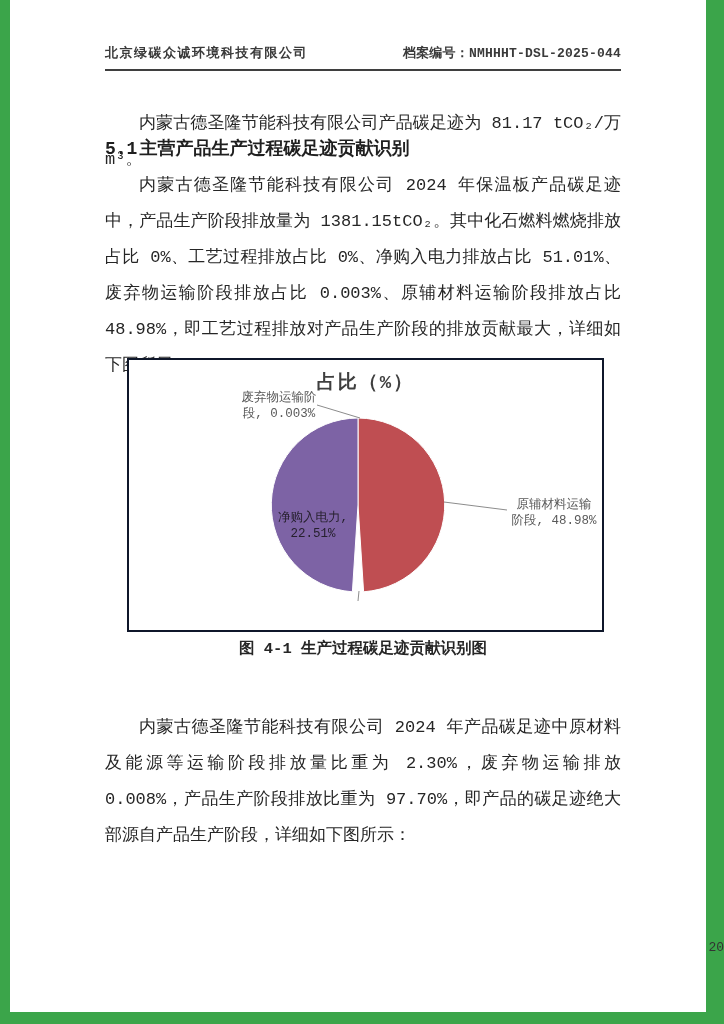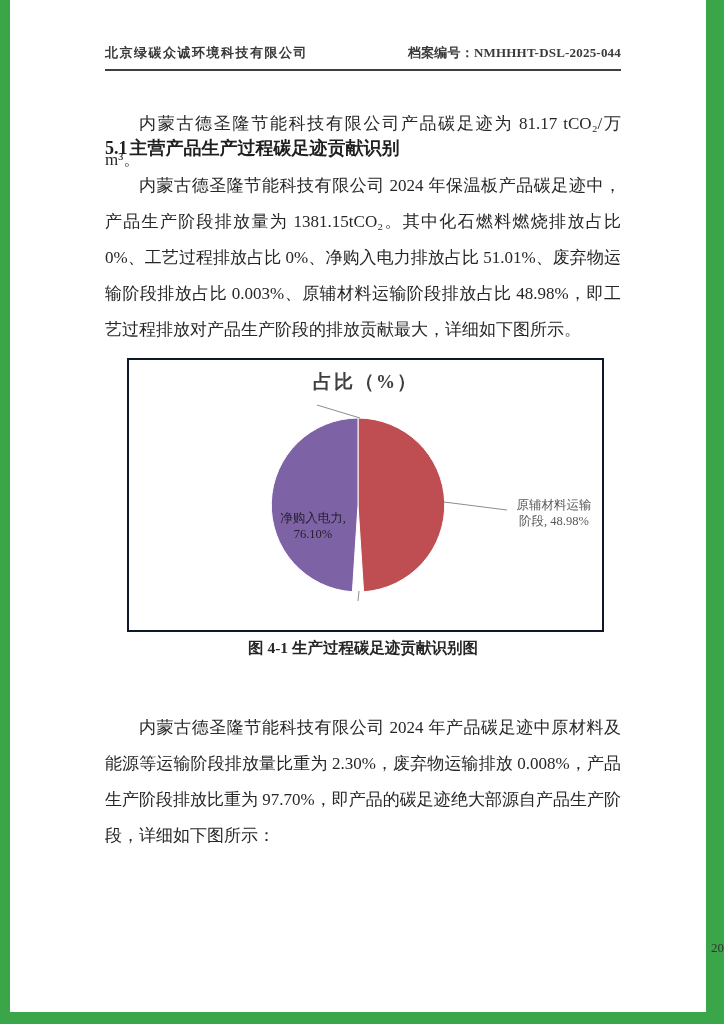--- a/index.html
+++ b/index.html
@@ -1,17 +1,17 @@
 <!DOCTYPE html>
 <html><head>
 <meta charset="utf-8">
 <style>
   html,body{margin:0;padding:0;}
   body{width:724px;height:1024px;background:#ffffff;font-family:"Liberation Serif","DejaVu Serif",serif;color:#262626;position:relative;overflow:hidden;}
-  .page{position:absolute;inset:0;background:#fff;}
+  .page{position:absolute;inset:0;background:#fff;font-family:Liberation Mono, monospace;}
   
   .edge{position:absolute;background:#3ba54a;}
   .edge-left{left:0;top:0;width:10px;height:1024px;}
   .edge-right{right:0;top:0;width:18px;height:1024px;}
   .edge-bottom{left:0;bottom:0;width:724px;height:12px;}
   
   .header{position:absolute;left:105px;top:44px;width:516px;display:flex;justify-content:space-between;align-items:flex-end;padding-bottom:7px;border-bottom:2px solid #3f3f3f;font-size:13px;font-weight:bold;color:#3a3a3a;}
   .header .company{letter-spacing:1.5px;}
   .header .docno{letter-spacing:0.2px;text-align:right;}
   
@@ -62,23 +62,27 @@
     <svg class="chart-svg" width="473" height="270" viewBox="0 0 473 270">
 
       <path d="M229,145 L229,58 A87,87 0 0 1 234.6,231.8 Z" fill="#bf4e52" stroke="#ffffff" stroke-width="1"></path>
 
       <path d="M229,145 L223.4,231.8 A87,87 0 0 1 229,58 Z" fill="#7d63a5" stroke="#ffffff" stroke-width="1"></path>
 
       <line x1="188" y1="45" x2="231" y2="58" stroke="#8c8c8c" stroke-width="1"></line>
       <line x1="315" y1="142" x2="378" y2="150" stroke="#8c8c8c" stroke-width="1"></line>
       <line x1="230" y1="231" x2="229" y2="241" stroke="#8c8c8c" stroke-width="1"></line>
     </svg>
+    <div class="pie-label lbl-waste">
+      <div>废弃物运输阶</div>
+      <div>段, 0.003%</div>
+    </div>
     <div class="pie-label lbl-electric">
       <div>净购入电力,</div>
-      <div>76.10%</div>
+      <div>22.51%</div>
     </div>
     <div class="pie-label lbl-raw">
       <div>原辅材料运输</div>
       <div>阶段, 48.98%</div>
     </div>
   </div>
 
   <div class="fig-caption">图 4-1 生产过程碳足迹贡献识别图</div>
 
   <div class="para para-s2">内蒙古德圣隆节能科技有限公司 2024 年产品碳足迹中原材料及能源等运输阶段排放量比重为 2.30%，废弃物运输排放 0.008%，产品生产阶段排放比重为 97.70%，即产品的碳足迹绝大部源自产品生产阶段，详细如下图所示：</div>

